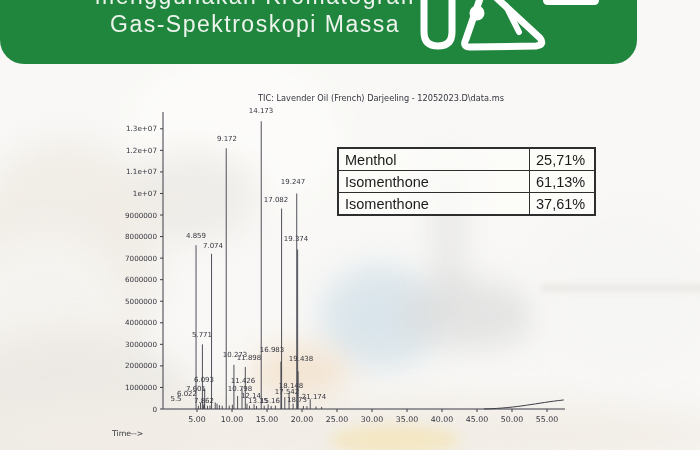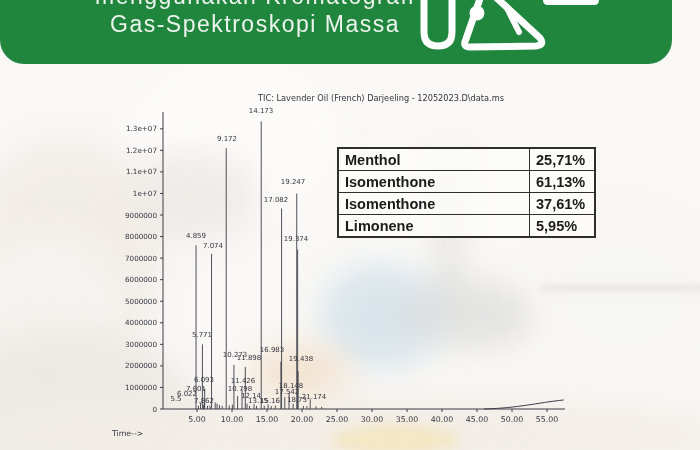--- a/index.html
+++ b/index.html
@@ -24,37 +24,36 @@
   .b-boxedge{left:540px;top:285px;width:170px;height:6px;background:#d9d6d1;opacity:.8;filter:blur(3px);border-radius:3px;}
   .b-counter{left:-20px;top:395px;width:760px;height:80px;background:#ece5db;opacity:.9;}
   .b-yellow{left:330px;top:425px;width:130px;height:30px;background:#f0d478;opacity:.5;filter:blur(7px);}
   .wash{position:absolute;inset:0;background:rgba(255,255,255,.30);}
 
   
   .header{
     position:absolute;left:0;top:0;width:637px;height:64px;z-index:3;
     background:var(--brand-green);
     border-radius:0 0 24px 24px;
-    padding-left:35px;
   }
   .header-text{
     position:absolute;left:0;top:-18px;width:510px;text-align:center;
     color:var(--header-text);font-size:23px;line-height:28px;letter-spacing:1.5px;
     font-weight:400;
   }
   .header svg{position:absolute;left:400px;top:-12px;}
 
   
   .chart{position:absolute;inset:0;z-index:1;}
 
   
   table.results{
     position:absolute;left:337px;top:147px;z-index:2;
     border-collapse:collapse;background:rgba(252,252,250,.78);
-    font-size:14.5px;color:#1b1b1b;font-weight:bold;
+    font-size:14.5px;color:#1b1b1b;
   }
   table.results td{
     border:1.6px solid var(--table-border);
     height:21px;padding:0 6px;vertical-align:middle;
   }
   table.results{border:2px solid var(--table-border);}
   td.c1{width:178px;}
   td.c2{width:52px;}
 </style>
 </head>
@@ -211,24 +210,20 @@
         <td class="c2">25,71%</td>
       </tr>
       <tr>
         <td class="c1">Isomenthone</td>
         <td class="c2">61,13%</td>
       </tr>
       <tr>
         <td class="c1">Isomenthone</td>
         <td class="c2">37,61%</td>
       </tr>
-      <tr>
-        <td class="c1">Limonene</td>
-        <td class="c2">5,95%</td>
-      </tr>
     </tbody>
 </table>
 
 <div class="header">
   <div class="header-text">
     <div>menggunakan Kromatografi</div>
     <div>Gas-Spektroskopi Massa</div>
   </div>
   <svg width="230" height="76" viewBox="0 0 230 76">
     <g fill="none" stroke="#ffffff" stroke-width="7" stroke-linecap="round" stroke-linejoin="round">

